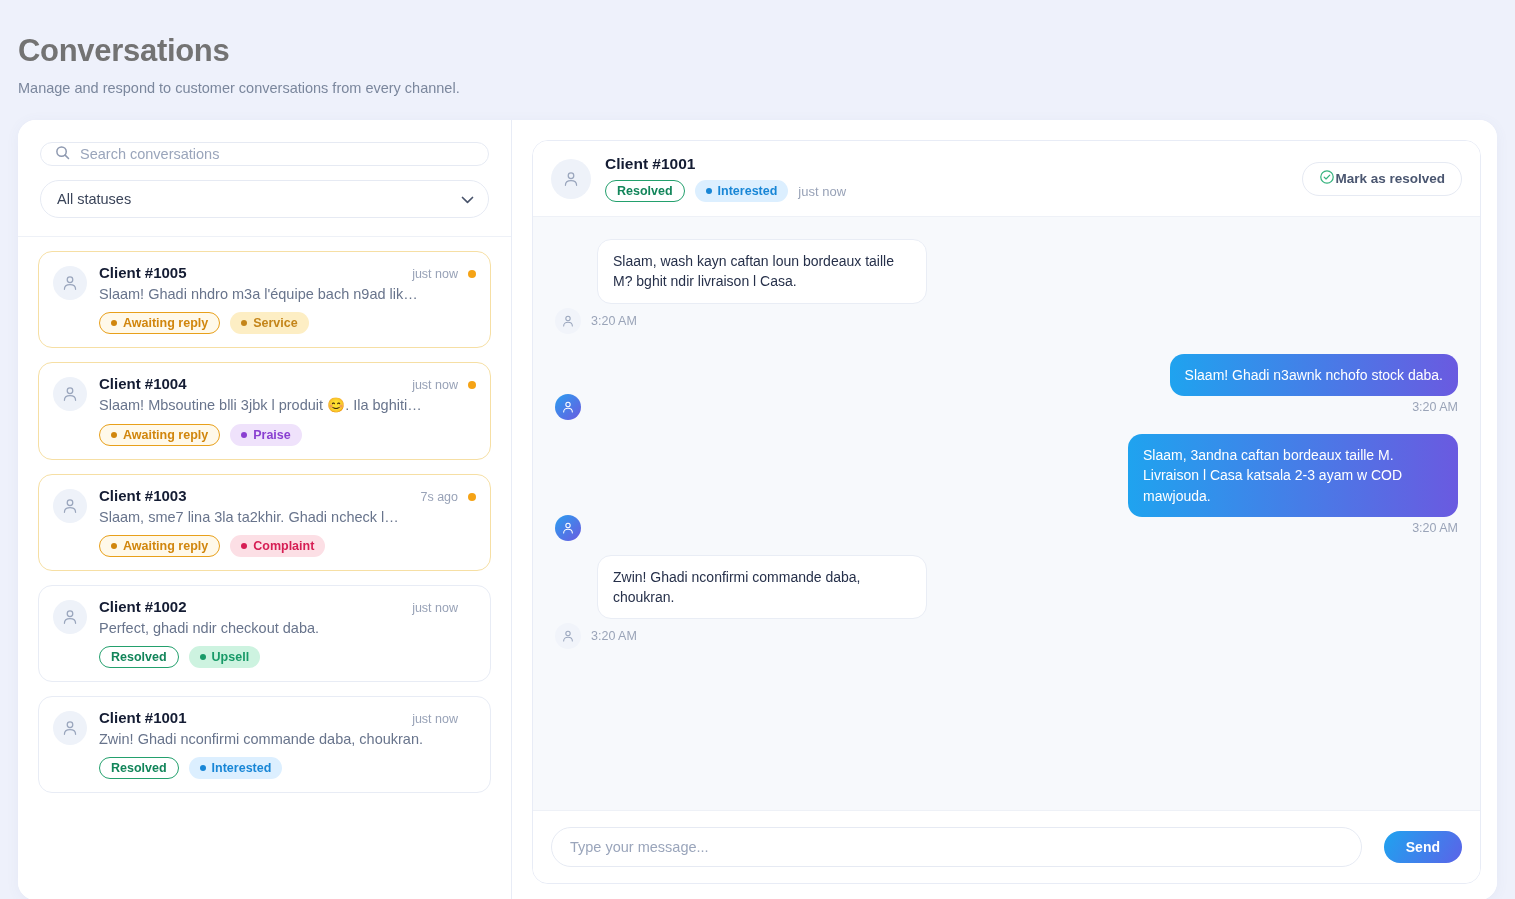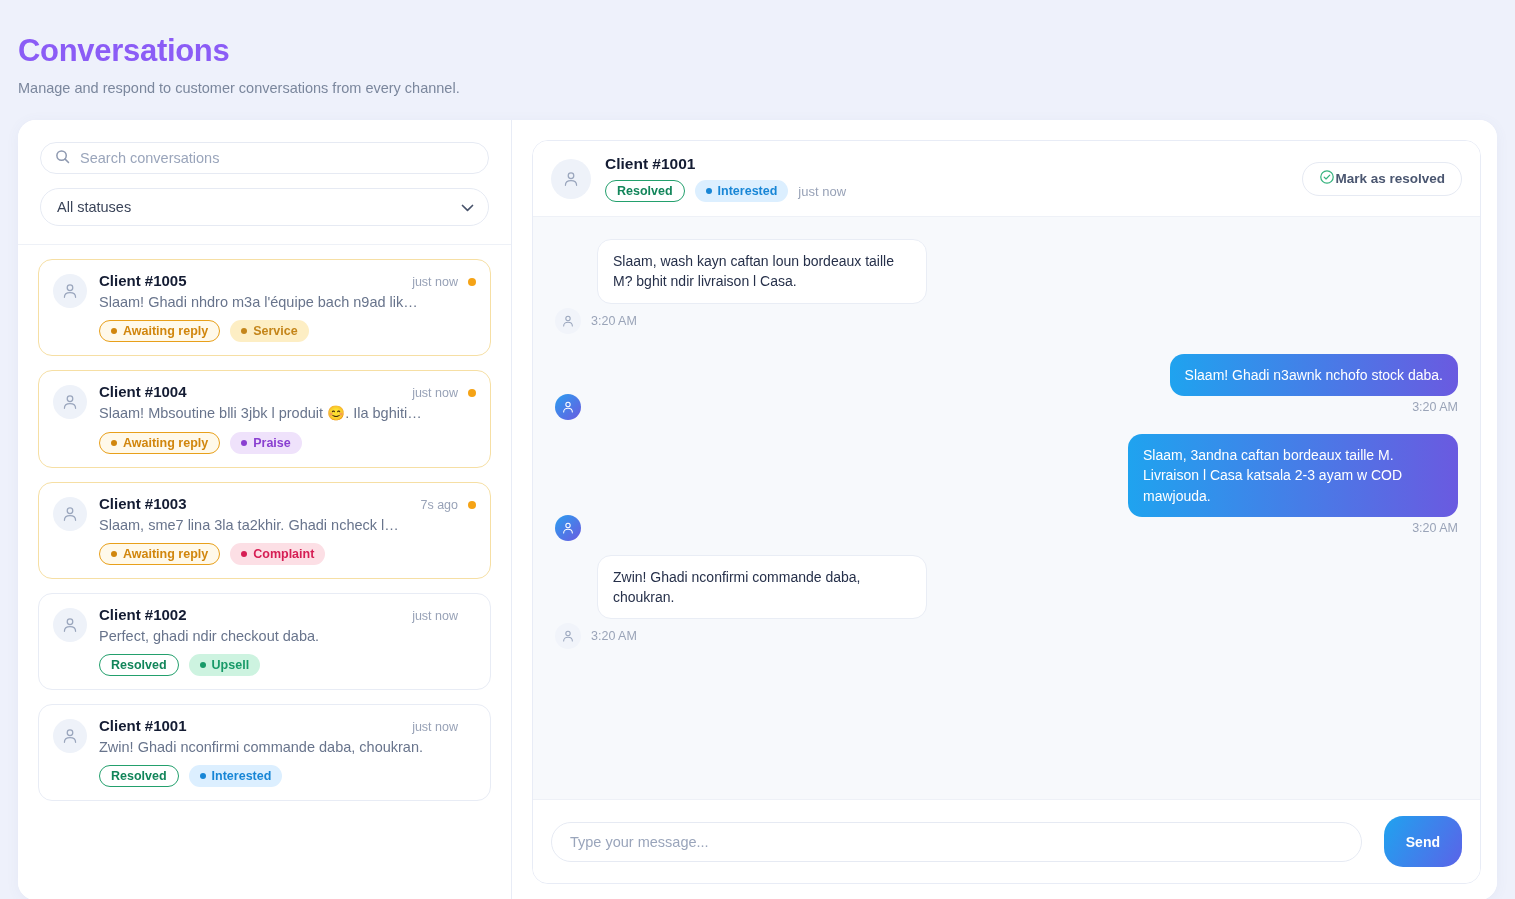--- a/index.html
+++ b/index.html
@@ -15,21 +15,21 @@
   }
 
   .page { padding: 18px 0 0 0; }
 
   .page-head { padding: 16px 0 0 18px; }
 
   .page-title {
     font-size: 31px;
     font-weight: 700;
     letter-spacing: -0.3px;
-    color: #8b5cf6;
+    color: #737373;
     line-height: 1.1;
   }
 
   .page-sub {
     margin-top: 12px;
     font-size: 14.5px;
     color: #7b879d;
     font-weight: 400;
   }
 
@@ -54,21 +54,21 @@
     background: #ffffff;
   }
 
   .list-filters {
     padding: 22px 22px 18px 22px;
     border-bottom: 1px solid #eef1f7;
   }
 
   .search-wrap {
     position: relative;
-    height: 32px;
+    height: 24px;
     border: 1px solid #e6eaf3;
     border-radius: 20px;
     display: flex;
     align-items: center;
     padding: 0 14px;
     background: #fff;
   }
   .search-wrap svg { flex: 0 0 auto; margin-right: 10px; }
   .search-input {
     border: none;
@@ -290,21 +290,21 @@
     padding: 0 18px;
     font-size: 14.5px;
     font-family: inherit;
     color: #334;
     outline: none;
     background: #fff;
   }
   .composer-input::placeholder { color: #9aa5bb; }
 
   .send-btn {
-    height: 51px;
+    height: 32px;
     padding: 0 22px;
     border: none;
     border-radius: 19px;
     background: linear-gradient(120deg, #1fa3ef 0%, #5b63e8 100%);
     color: #fff;
     font-size: 14px;
     font-weight: 700;
     font-family: inherit;
     cursor: pointer;
   }

